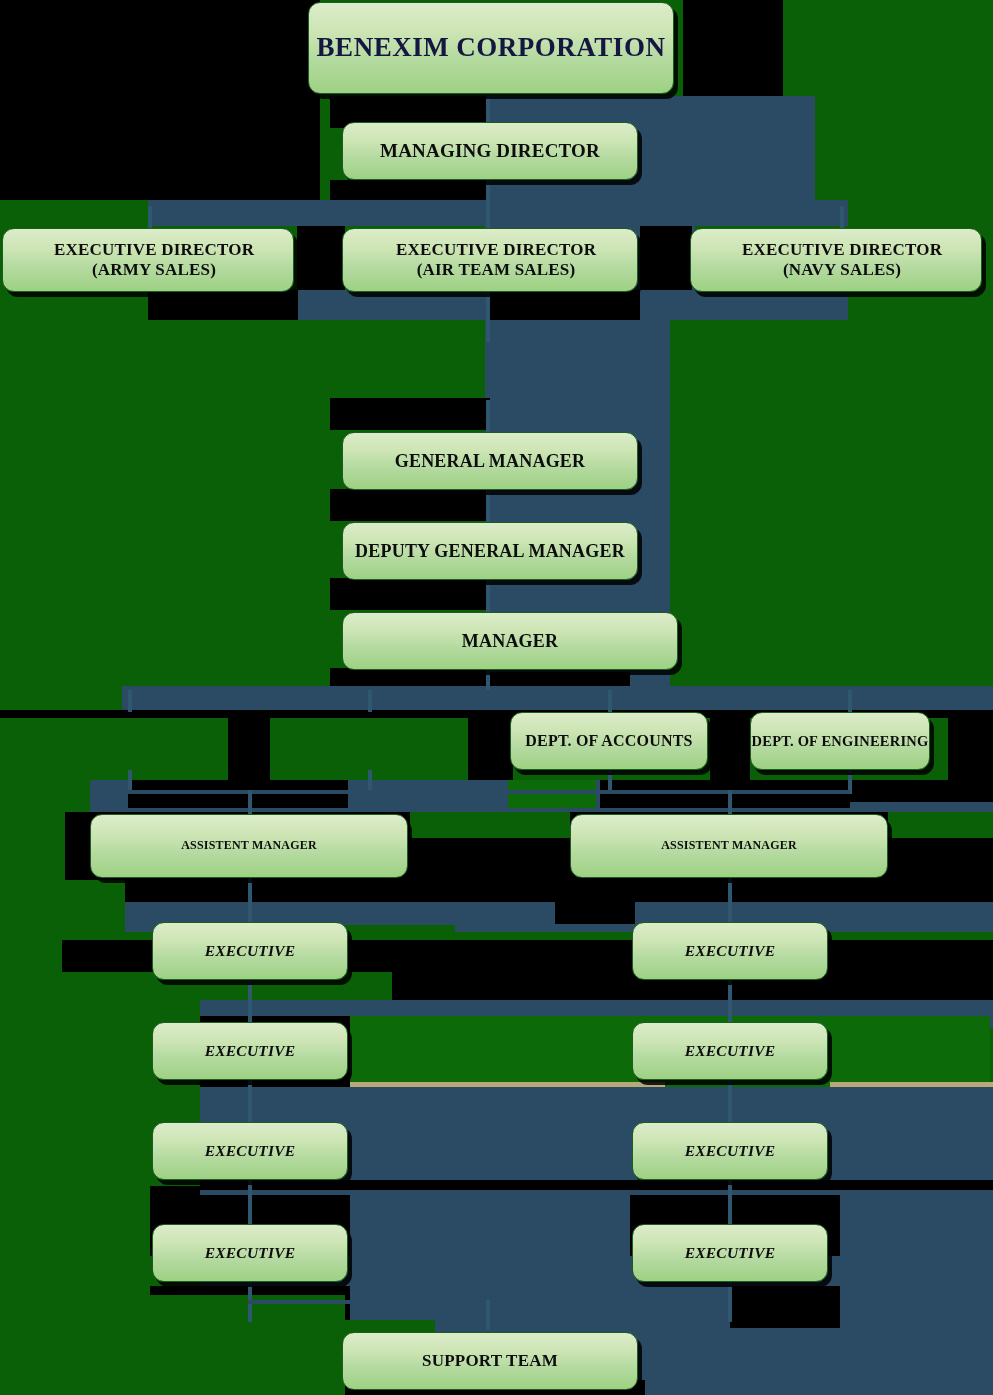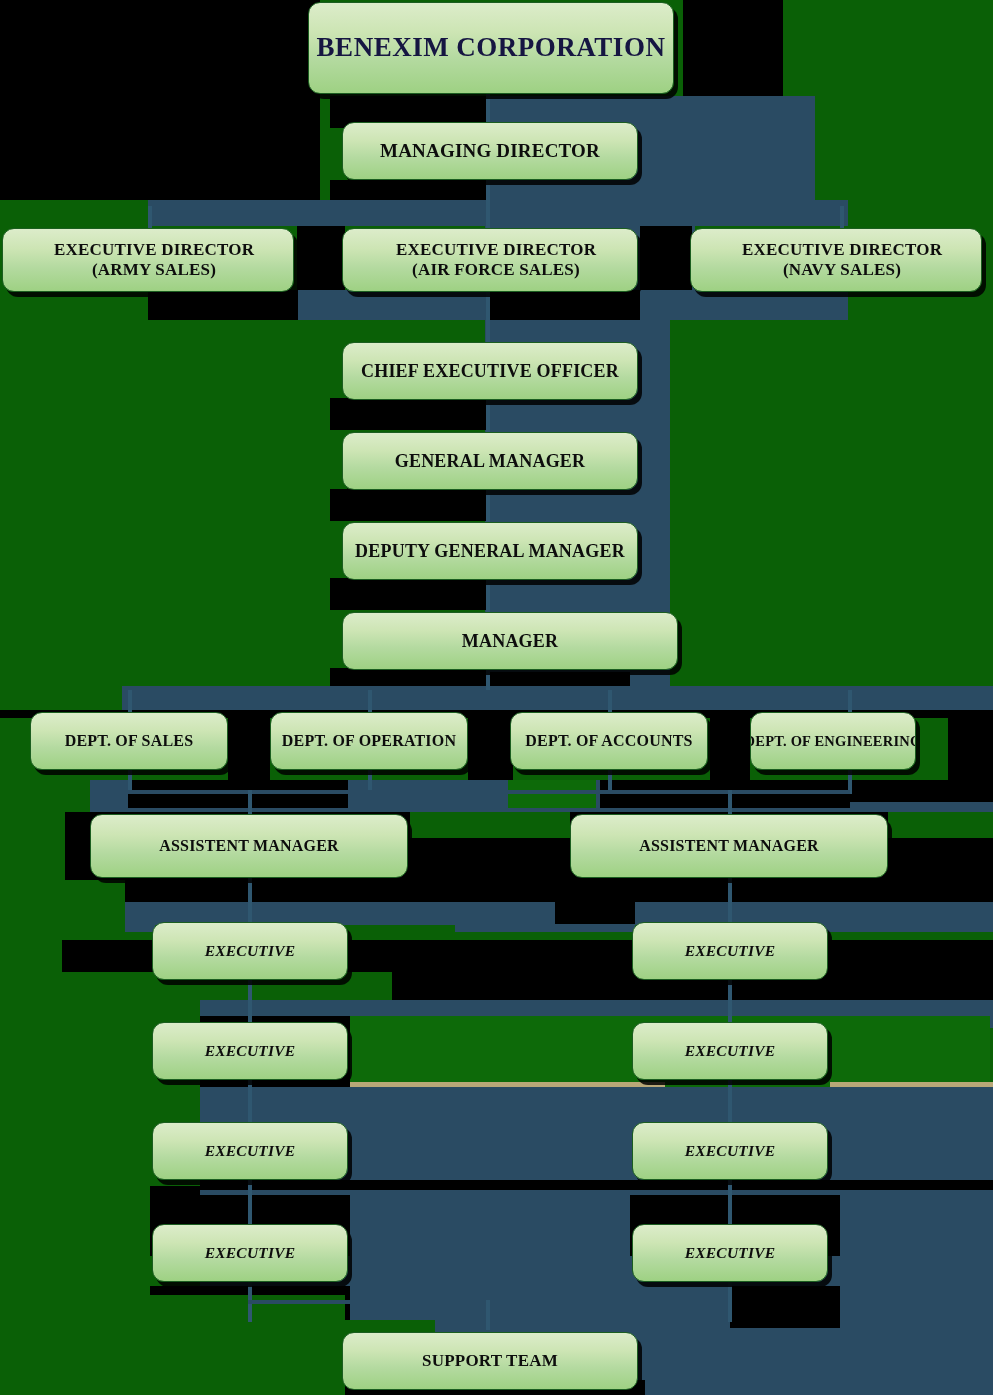--- a/index.html
+++ b/index.html
@@ -52,21 +52,21 @@
   .node.title {
     color: #161642;
     font-size: 27px;
     letter-spacing: 0.5px;
   }
   .node.lvl1 { font-size: 19px; }
   .node.lvl2 { font-size: 17px; }
   .node.lvl3 { font-size: 18px; }
   .node.dept { font-size: 16px; }
   .node.dept.small { font-size: 14.5px; }
-  .node.mgr  { font-size: 16px; }
+  .node.mgr  { font-size: 12px; }
   .node.exec { font-size: 15.5px; font-style: italic; }
   .node.support { font-size: 17px; }
   .node .two-line { display: block; margin-left: 12px; }
 </style>
 </head>
 <body>
 
 <div id="canvas">
 
   <div class="plate green" style="left:0;    top:0;    width:993px; height:1395px;"></div>
@@ -197,46 +197,43 @@
   <div class="node lvl2" style="left:2px;   top:228px; width:292px; height:64px;">
     <div>
       <span class="two-line">EXECUTIVE DIRECTOR</span>
       <span class="two-line">(ARMY SALES)</span>
     </div>
   </div>
 
   <div class="node lvl2" style="left:342px; top:228px; width:296px; height:64px;">
     <div>
       <span class="two-line">EXECUTIVE DIRECTOR</span>
-      <span class="two-line">(AIR FORCE SALES)</span>
+      <span class="two-line">(AIR TEAM SALES)</span>
     </div>
   </div>
 
   <div class="node lvl2" style="left:690px; top:228px; width:292px; height:64px;">
     <div>
       <span class="two-line">EXECUTIVE DIRECTOR</span>
       <span class="two-line">(NAVY SALES)</span>
     </div>
   </div>
 
-  <div class="node lvl3" style="left:342px; top:342px; width:296px; height:58px;">CHIEF EXECUTIVE OFFICER</div>
 
   <div class="node lvl3" style="left:342px; top:432px; width:296px; height:58px;">GENERAL MANAGER</div>
 
   <div class="node lvl3" style="left:342px; top:522px; width:296px; height:58px;">DEPUTY GENERAL MANAGER</div>
 
   <div class="node lvl3" style="left:342px; top:612px; width:336px; height:58px;">MANAGER</div>
 
-  <div class="node dept" style="left:30px;  top:712px; width:198px; height:58px;">DEPT. OF SALES</div>
-
-  <div class="node dept" style="left:270px; top:712px; width:198px; height:58px;">DEPT. OF OPERATION</div>
+
 
   <div class="node dept" style="left:510px; top:712px; width:198px; height:58px;">DEPT. OF ACCOUNTS</div>
 
-  <div class="node dept small" style="left:750px; top:712px; width:166px; height:58px;">DEPT. OF ENGINEERING</div>
+  <div class="node dept small" style="left:750px; top:712px; width:180px; height:58px;">DEPT. OF ENGINEERING</div>
 
   <div class="node mgr" style="left:90px;  top:814px; width:318px; height:64px;">ASSISTENT MANAGER</div>
 
   <div class="node mgr" style="left:570px; top:814px; width:318px; height:64px;">ASSISTENT MANAGER</div>
 
   <div class="node exec" style="left:152px; top:922px;  width:196px; height:58px;">EXECUTIVE</div>
   <div class="node exec" style="left:152px; top:1022px; width:196px; height:58px;">EXECUTIVE</div>
   <div class="node exec" style="left:152px; top:1122px; width:196px; height:58px;">EXECUTIVE</div>
   <div class="node exec" style="left:152px; top:1224px; width:196px; height:58px;">EXECUTIVE</div>
 

